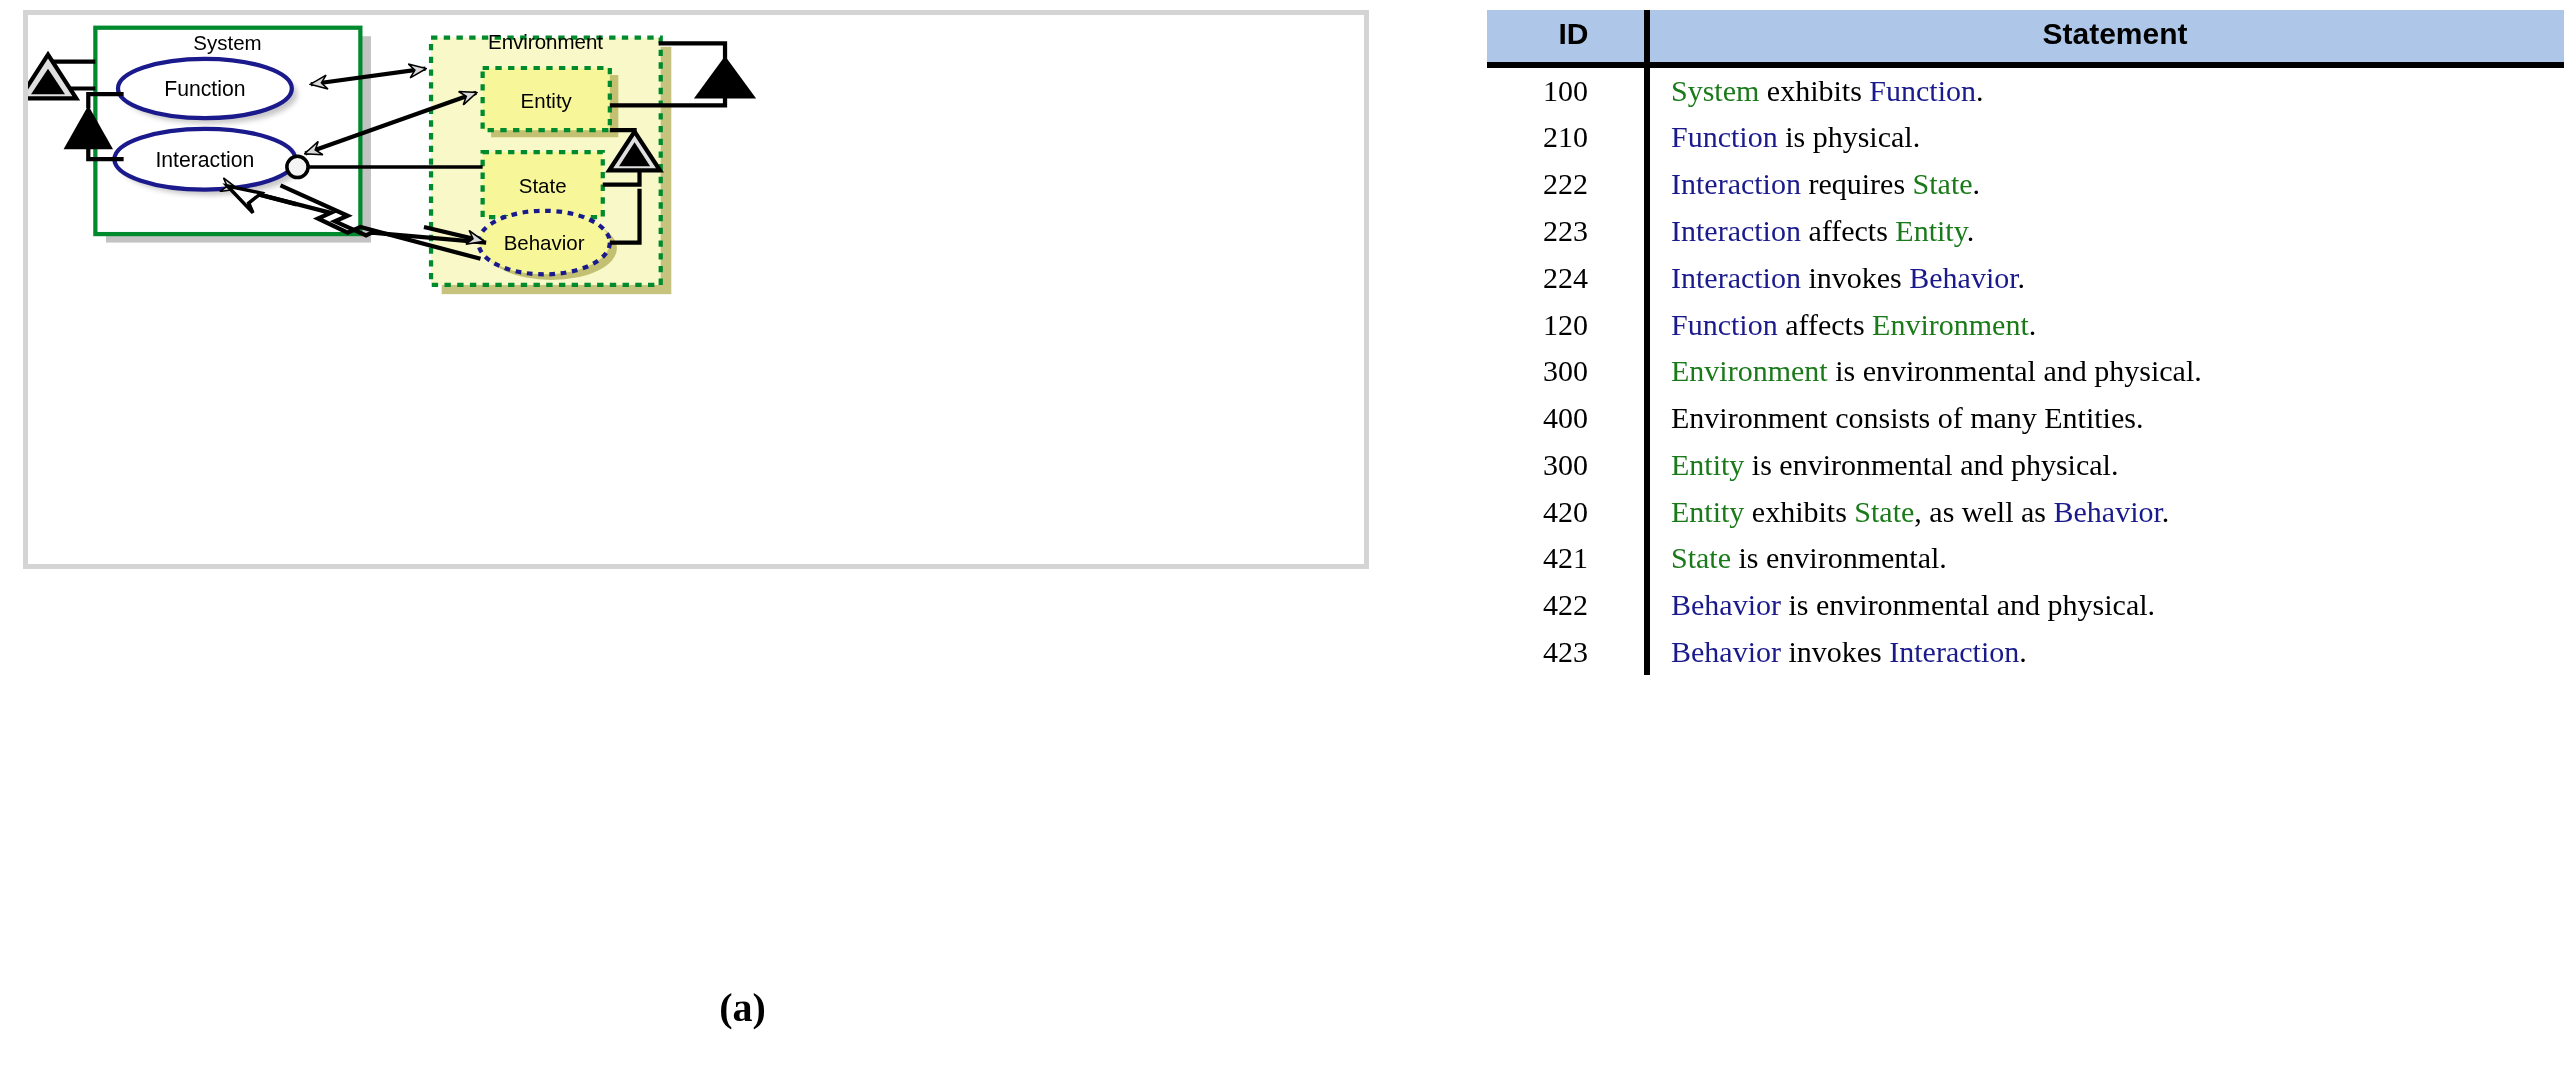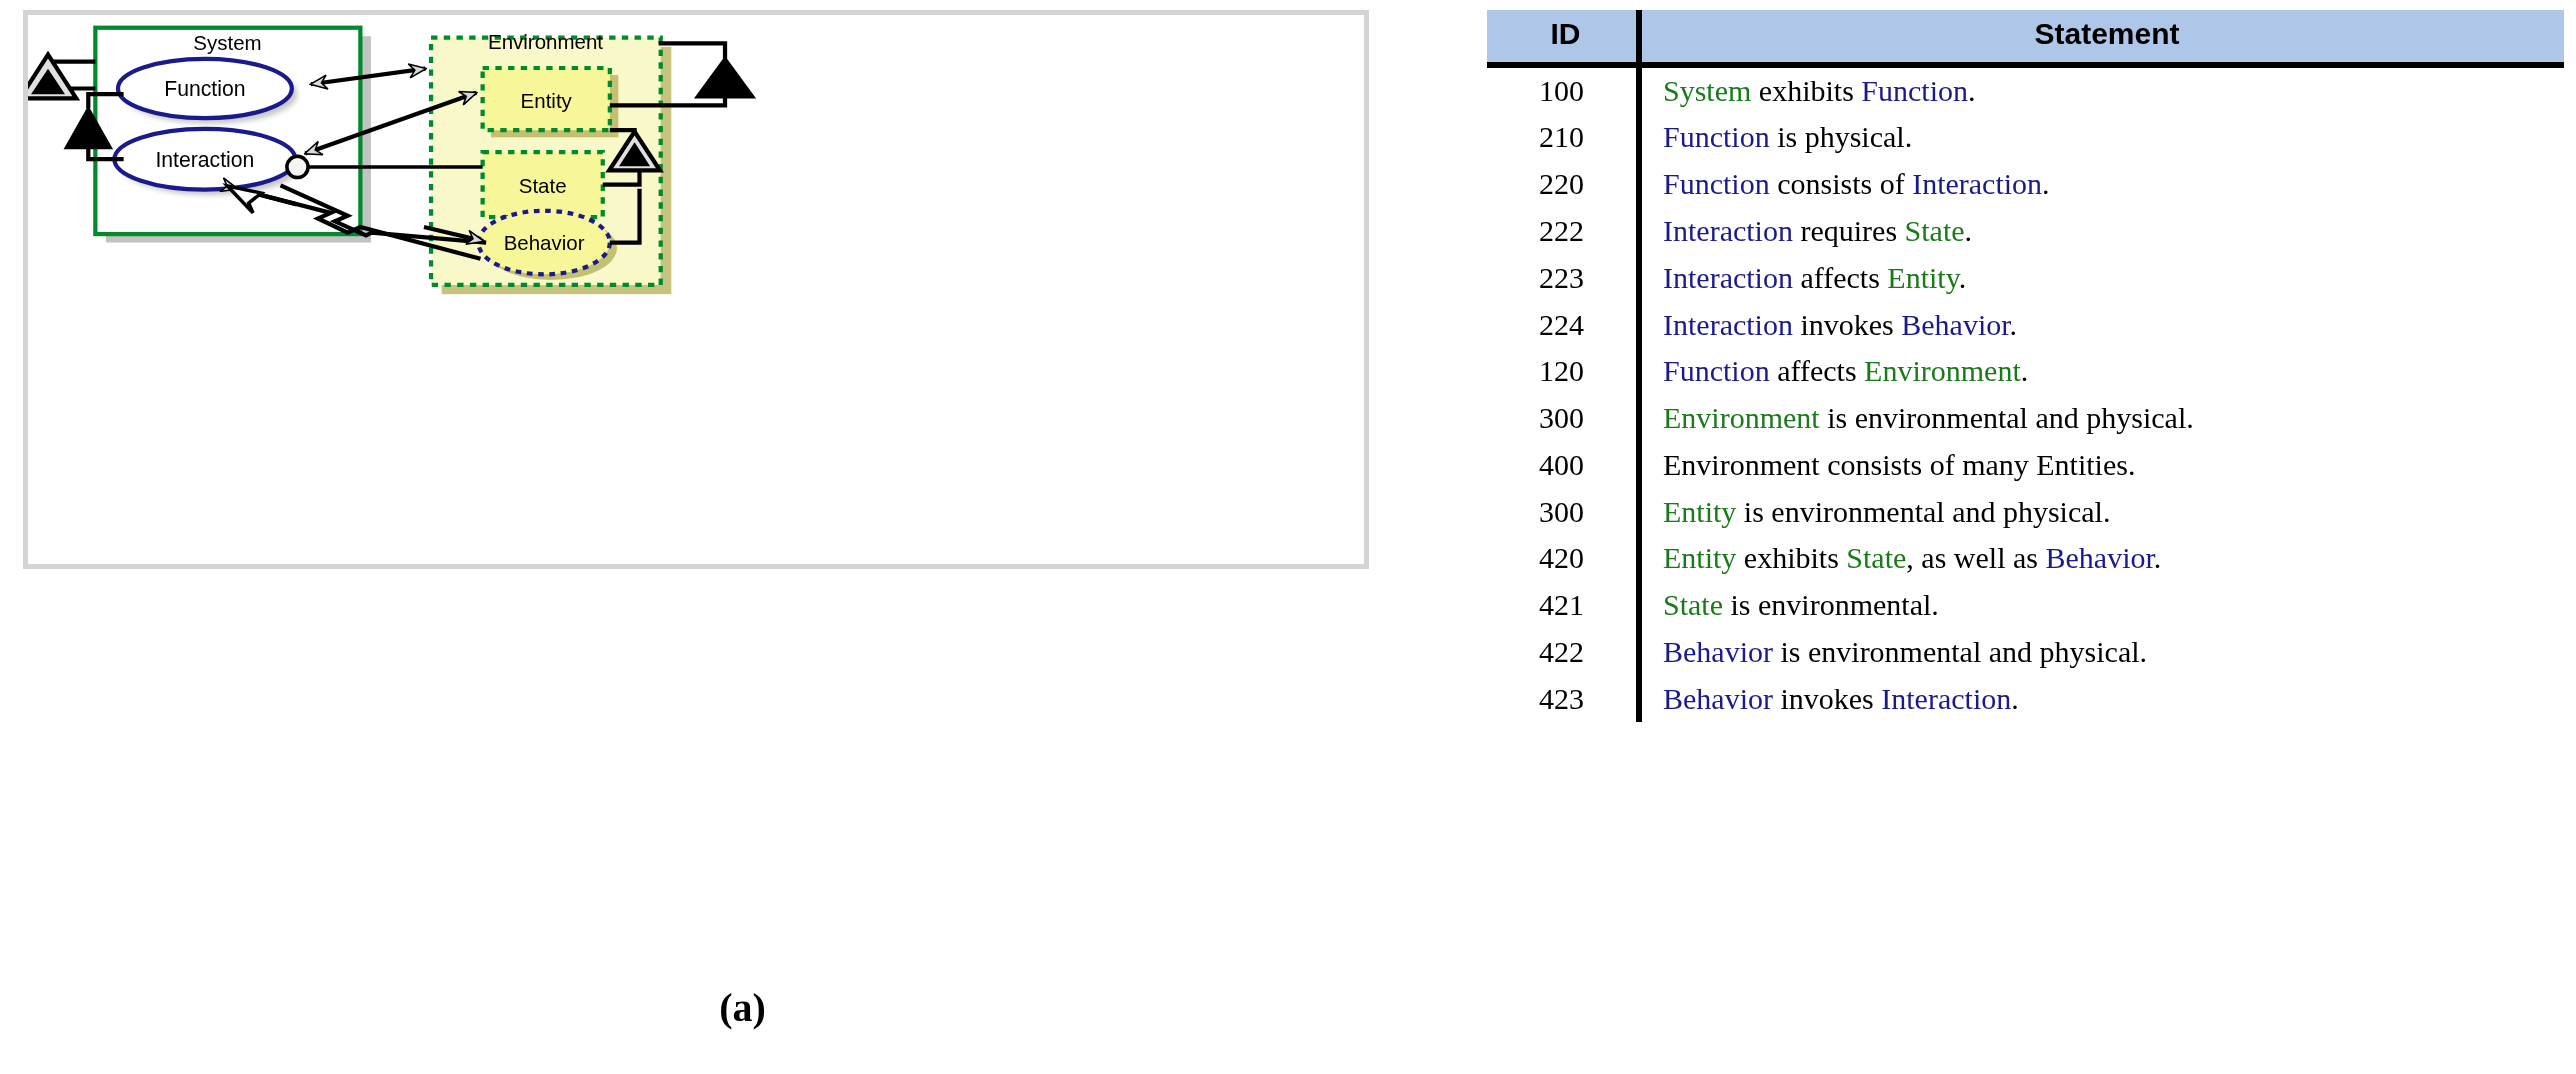--- a/index.html
+++ b/index.html
@@ -59,21 +59,21 @@
     width: 1077px;
     border-collapse: collapse;
     table-layout: fixed;
   }
   #statement-table thead th {
     background: #aec6e8;
     font-family: "Liberation Sans", sans-serif;
     font-weight: bold;
     font-size: 30px;
     color: #000000;
-    padding: 7px 0 10px 8px;
+    padding: 7px 0 10px 16px;
     border-bottom: 6.4px solid #000000;
     text-align: center;
     line-height: 1.15;
   }
   #statement-table thead th.col-id { width: 141px; }
   #statement-table thead th.col-stmt { }
   #statement-table tbody td {
     font-family: "Liberation Serif", "DejaVu Serif", serif;
     font-size: 30px;
     color: #000000;
@@ -230,24 +230,20 @@
 
         <tr>
           <td class="cell-id">100</td>
           <td class="cell-stmt"><span class="tok-green">System</span><span class="tok-black"> exhibits </span><span class="tok-blue">Function</span><span class="tok-black">.</span></td>
         </tr>
         <tr>
           <td class="cell-id">210</td>
           <td class="cell-stmt"><span class="tok-blue">Function</span><span class="tok-black"> is physical.</span></td>
         </tr>
         <tr>
-          <td class="cell-id">220</td>
-          <td class="cell-stmt"><span class="tok-blue">Function</span><span class="tok-black"> consists of </span><span class="tok-blue">Interaction</span><span class="tok-black">.</span></td>
-        </tr>
-        <tr>
           <td class="cell-id">222</td>
           <td class="cell-stmt"><span class="tok-blue">Interaction</span><span class="tok-black"> requires </span><span class="tok-green">State</span><span class="tok-black">.</span></td>
         </tr>
         <tr>
           <td class="cell-id">223</td>
           <td class="cell-stmt"><span class="tok-blue">Interaction</span><span class="tok-black"> affects </span><span class="tok-green">Entity</span><span class="tok-black">.</span></td>
         </tr>
         <tr>
           <td class="cell-id">224</td>
           <td class="cell-stmt"><span class="tok-blue">Interaction</span><span class="tok-black"> invokes </span><span class="tok-blue">Behavior</span><span class="tok-black">.</span></td>

